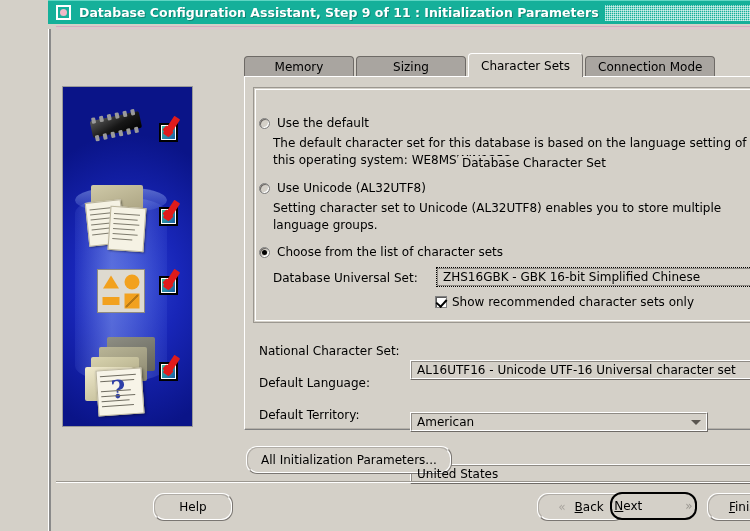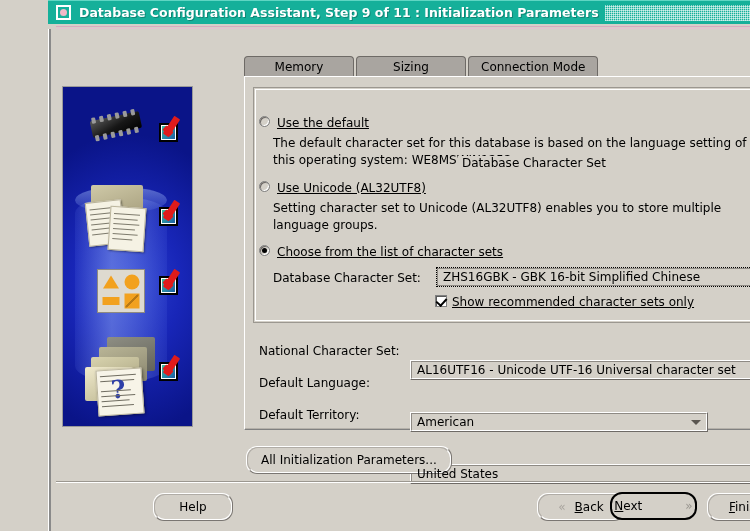--- a/index.html
+++ b/index.html
@@ -138,21 +138,21 @@
     border:1px solid #9b9790;border-top-color:#9b9790;box-sizing:border-box;
   }
   .group::after{
     content:"";position:absolute;left:1px;top:1px;right:1px;bottom:1px;
     border:1px solid #ffffff;pointer-events:none;
   }
   .group-title{
     position:absolute;left:206px;top:78px;background:#d4d0c8;padding:0 4px;font-size:12px;z-index:4;
   }
 
-  .row{position:absolute;display:flex;align-items:flex-start;text-decoration:underline;}
+  .row{position:absolute;display:flex;align-items:center;}
   .radio{
     width:11px;height:11px;border-radius:50%;box-sizing:border-box;
     background:#d4d0c8;border:1px solid #808080;
     box-shadow:inset 1px 1px 0 #6e6a66, inset -1px -1px 0 #ffffff;
     position:relative;flex:none;
   }
   .radio.sel::after{
     content:"";position:absolute;left:2px;top:2px;width:5px;height:5px;border-radius:50%;background:#000;
   }
   .radio-label{margin-left:7px;font-size:12px;}
@@ -320,20 +320,21 @@
       <div class="cbox">
           <i></i>
         </div>
         <div class="tick"></div>
     </div>
   </div>
 
   <div class="tabs">
     <div class="tab" style="min-width:110px;justify-content:center;text-align:center;">Memory</div>
     <div class="tab" style="min-width:110px;text-align:center;">Sizing</div>
+    <div class="tab active">Character Sets</div>
     <div class="tab">Connection Mode</div>
   </div>
 
   <div class="panel">
     <div class="panel-inner"></div>
 
     <div class="group"></div>
     <div class="group-title" style="left:213px;top:79px;">Database Character Set</div>
 
     <div class="row" style="left:14px;top:39px;">
@@ -346,21 +347,21 @@
       <span class="radio"></span>
       <span class="radio-label">Use Unicode (AL32UTF8)</span>
     </div>
     <div class="desc" style="left:28px;top:123px;width:478px;">Setting character set to Unicode (AL32UTF8) enables you to store multiple language groups.</div>
 
     <div class="row" style="left:14px;top:168px;">
       <span class="radio sel"></span>
       <span class="radio-label">Choose from the list of character sets</span>
     </div>
 
-    <div class="lbl" style="position:absolute;left:28px;top:194px;">Database Character Set:</div>
+    <div class="lbl" style="position:absolute;left:28px;top:194px;">Database Universal Set:</div>
     <div class="combo focused" style="left:191px;top:190px;width:340px;">
       <div class="cinner"></div>
       <div class="ctext">ZHS16GBK - GBK 16-bit Simplified Chinese</div>
       <div class="arrow"></div>
     </div>
 
     <div class="row" style="left:190px;top:218px;">
       <span class="cbx on"></span>
       <span class="cbx-label">Show recommended character sets only</span>
     </div>

